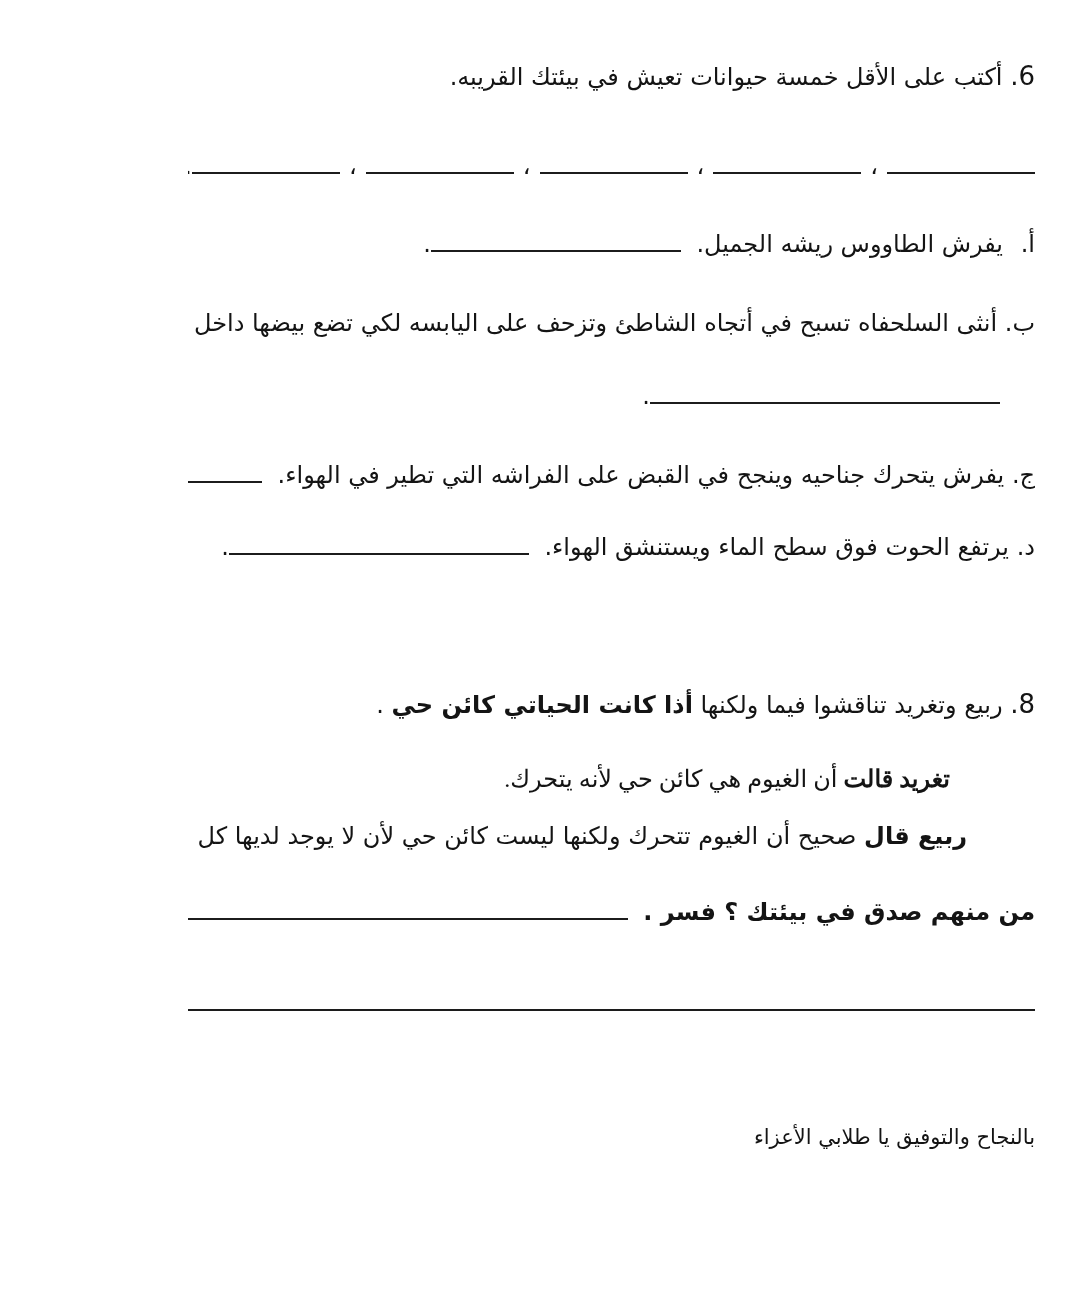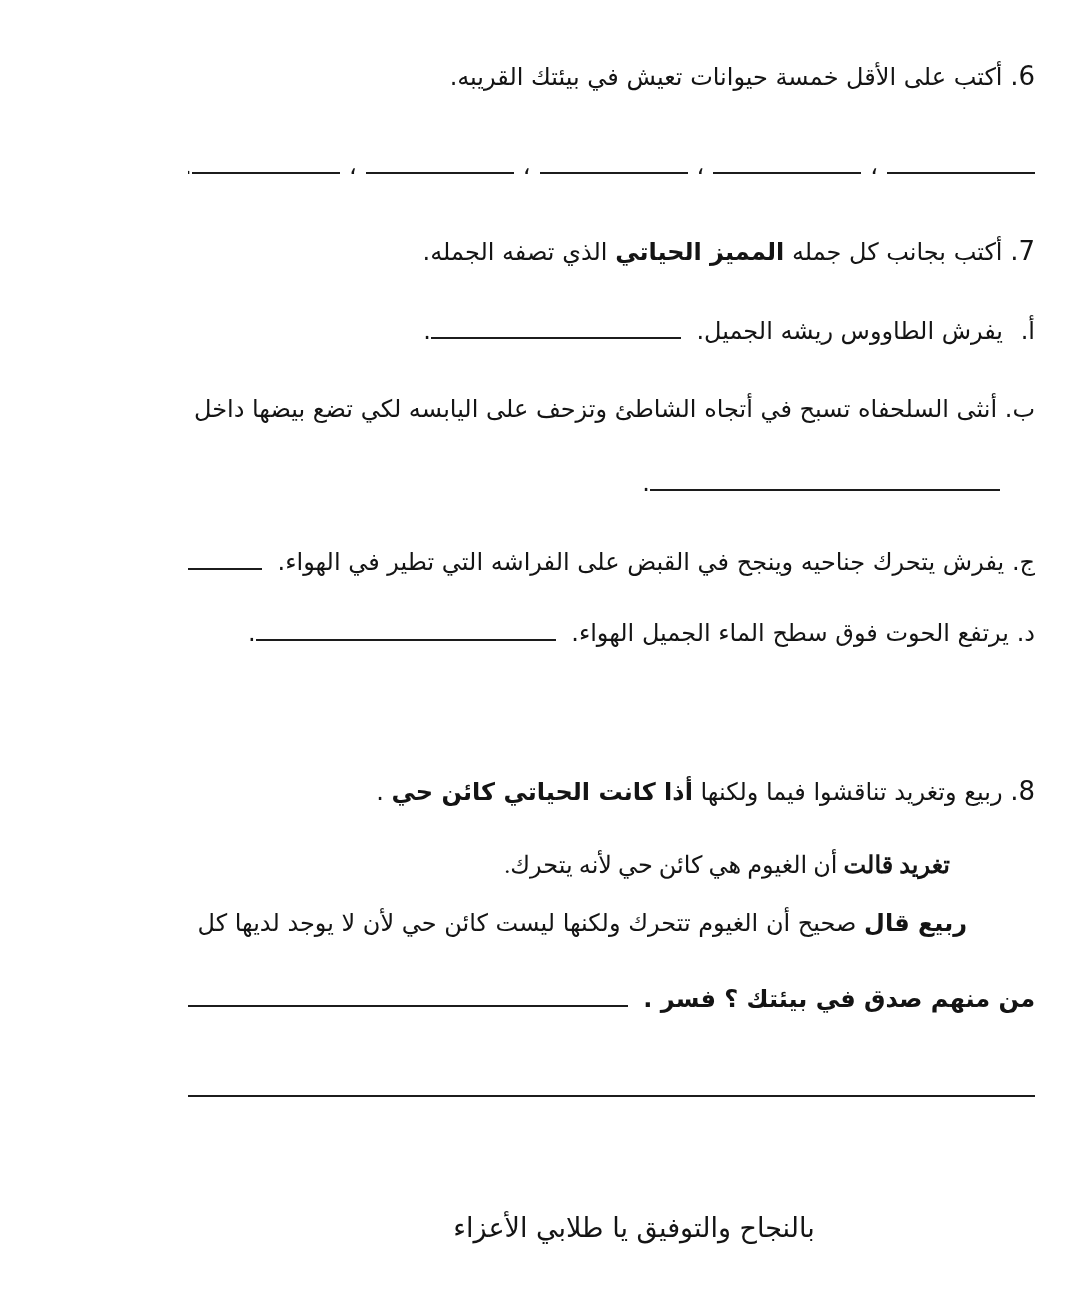--- a/index.html
+++ b/index.html
@@ -32,21 +32,21 @@
   .item-a       { margin-top: 45px; }
   .item-b       { margin-top: 45px; }
   .item-b-blank { margin-top: 40px; padding-right: 35px; }
   .item-j       { margin-top: 45px; }
   .item-d       { margin-top: 38px; }
   .q8-heading   { margin-top: 122px; }
   .dlg-1        { margin-top: 40px; padding-right: 85px; font-family: Liberation Serif, serif; }
   .dlg-2        { margin-top: 24px; padding-right: 68px; }
   .q8-prompt    { margin-top: 42px; }
   .blank2-row   { margin-top: 57px; }
-  .footer       { margin-top: 105px; text-align: center; font-size: 27px; white-space: nowrap; }
+  .footer       { margin-top: 105px; text-align: right; font-size: 21px; white-space: nowrap; }
   
   .w-q6    { width: 148px; }
   .w-a     { width: 250px; }
   .w-b     { width: 350px; }
   .w-j     { width: 330px; }
   .w-d     { width: 300px; }
   .w-long  { width: 660px; }
   .w-full  { width: 945px; }
   .item-label { margin-left: 10px; }
   .pre-blank { margin-left: 8px; text-align: center; }
@@ -58,24 +58,20 @@
 
   <div class="line q6-heading">
     <span class="qnum">6.</span>
     <span>أكتب على الأقل خمسة حيوانات تعيش في بيئتك القريبه.</span>
   </div>
 
   <div class="line q6-blanks">
     <span class="blank w-q6"></span><span class="sep">،</span><span class="blank w-q6"></span><span class="sep">،</span><span class="blank w-q6"></span><span class="sep">،</span><span class="blank w-q6"></span><span class="sep">،</span><span class="blank w-q6"></span><span>.</span>
   </div>
 
-  <div class="line q7-heading">
-    <span class="qnum">7.</span>
-    <span>أكتب بجانب كل جمله </span><span class="bold">المميز الحياتي</span><span> الذي تصفه الجمله.</span>
-  </div>
 
   <div class="line item-a">
     <span class="item-label">أ.</span>
     <span class="pre-blank">يفرش الطاووس ريشه الجميل.</span>
     <span class="blank w-a"></span><span>.</span>
   </div>
 
   <div class="line item-b">
     <span>ب.</span>
     <span>أنثى السلحفاه تسبح في أتجاه الشاطئ وتزحف على اليابسه لكي تضع بيضها داخل حفر في رمال شاطئ البحر .</span>
@@ -86,21 +82,21 @@
   </div>
 
   <div class="line item-j">
     <span>ج.</span>
     <span class="pre-blank">يفرش يتحرك جناحيه وينجح في القبض على الفراشه التي تطير في الهواء.</span>
     <span class="blank w-j"></span>
   </div>
 
   <div class="line item-d">
     <span>د.</span>
-    <span class="pre-blank">يرتفع الحوت فوق سطح الماء الجميل الهواء.</span>
+    <span class="pre-blank">يرتفع الحوت فوق سطح الماء ويستنشق الهواء.</span>
     <span class="blank w-d"></span><span>.</span>
   </div>
 
   <div class="line q8-heading">
     <span class="qnum">8.</span>
     <span>ربيع وتغريد تناقشوا فيما ولكنها </span><span class="bold">أذا كانت الحياتي كائن حي</span><span> .</span>
   </div>
 
   <div class="line dlg-1">
     <span class="bold">تغريد قالت</span><span> أن الغيوم هي كائن حي لأنه يتحرك.</span>

